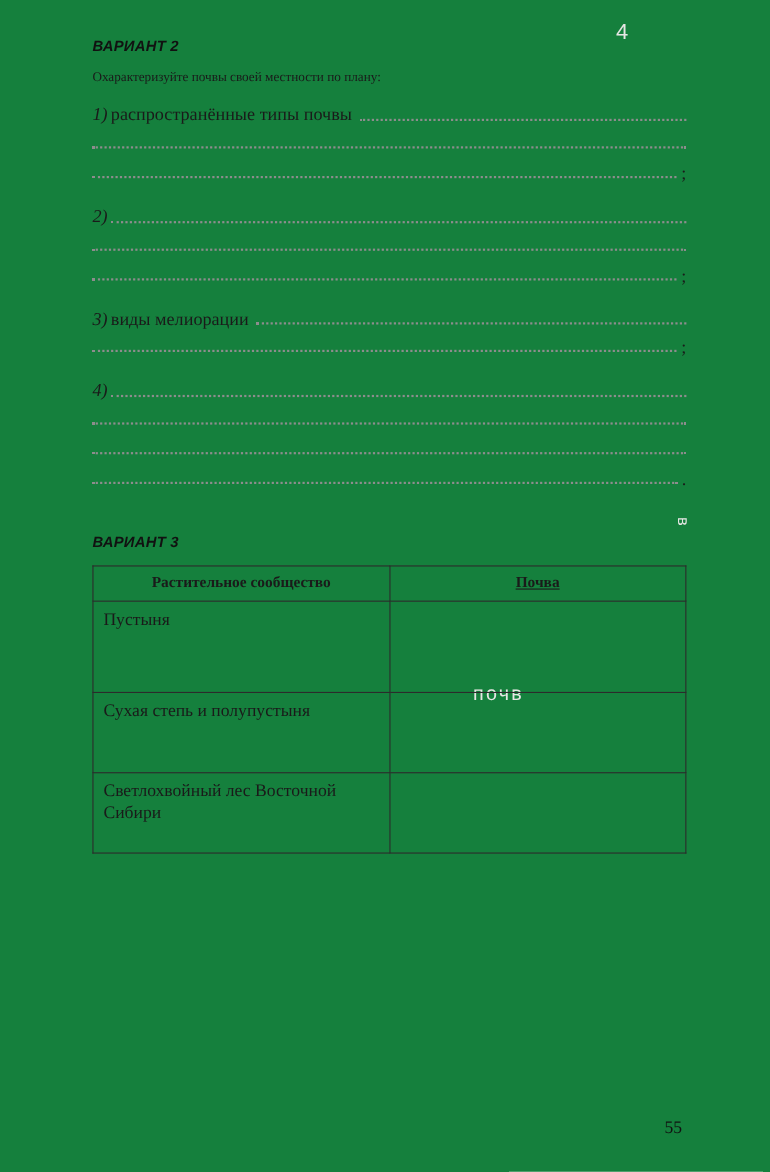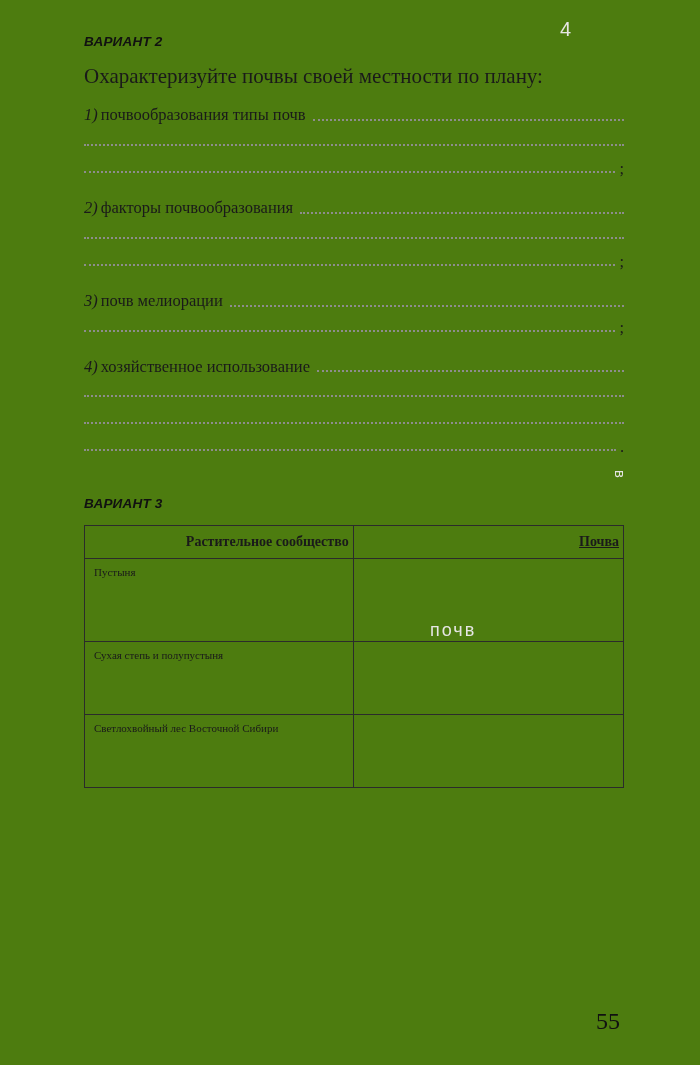--- a/index.html
+++ b/index.html
@@ -13,21 +13,21 @@
     font-family: "Liberation Serif", serif;
     color: #1a1a1a;
     position: relative;
     overflow: hidden;
   }
   .page {
     position: absolute;
     left: 0; top: 0;
     width: 700px;
     height: 1065px;
-    background: #4d7c0f;
+    background: #15803d;
   }
   
   .ghost {
     position: absolute;
     color: #e6e6e4;
     font-family: "Liberation Sans", sans-serif;
     pointer-events: none;
     user-select: none;
   }
   .content {
@@ -39,21 +39,21 @@
   .variant-head {
     font-family: "Liberation Sans", sans-serif;
     font-weight: bold;
     font-style: italic;
     font-size: 13.5px;
     letter-spacing: .2px;
     color: #111;
     margin: 0 0 14px 0;
   }
   .prompt {
-    font-size: 21px;
+    font-size: 12px;
     line-height: 1.25;
     margin: 0 0 16px 0;
   }
   .prompt.justify {
     text-align: justify;
     text-align-last: left;
     hyphens: manual;
   }
   .item {
     font-size: 16.5px;
@@ -93,103 +93,101 @@
 
   table.tbl {
     border-collapse: collapse;
     width: 540px;
     margin-top: 14px;
   }
   table.tbl td, table.tbl th {
     border: 1px solid #2b2b2b;
     padding: 7px 9px;
     vertical-align: top;
-    font-size: 11px;
+    font-size: 16px;
     line-height: 1.22;
     text-align: left;
   }
   table.tbl th {
-    text-align: right;
+    text-align: center;
     font-weight: bold;
     font-size: 14px;
     padding: 7px 4px;
   }
   table.tbl .col-a { width: 268px; }
   table.tbl .col-b { width: 272px; text-decoration: underline; }
   .r-tall td { height: 68px; }
   .r-mid td { height: 58px; }
   .page-number {
     position: absolute;
     right: 80px;
     bottom: 30px;
     font-family: "Liberation Serif", serif;
-    font-size: 24px;
+    font-size: 16px;
     color: #111;
     margin-left: 36px;
   }
 </style>
 </head>
 <body>
 
 <div class="page">
 
   <span class="ghost" style="left:560px;top:18px;font-size:20px;">4</span>
   <span class="ghost" style="left:612px;top:470px;font-size:15px;writing-mode:vertical-rl;">в</span>
   <span class="ghost" style="left:430px;top:620px;font-size:18px;letter-spacing:2px;">почв</span>
 
   <div class="content">
 
     <div class="variant-head">ВАРИАНТ 2</div>
     <p class="prompt">Охарактеризуйте почвы своей местности по плану:</p>
 
     <div class="item">
       <span class="num">1)</span>
-      <span class="txt">почвообразования типы почв</span>
+      <span class="txt">распространённые типы почвы</span>
       <span class="dots"></span>
     </div>
     <div class="blank-row">
         <span class="dots"></span>
       </div>
     <div class="blank-row">
       <span class="dots"></span>
       <span class="tail">;</span>
     </div>
 
     <div class="gap-1"></div>
 
     <div class="item">
       <span class="num">2)</span>
-      <span class="txt">факторы почвообразования</span>
       <span class="dots"></span>
     </div>
     <div class="blank-row">
         <span class="dots"></span>
       </div>
     <div class="blank-row">
       <span class="dots"></span>
       <span class="tail">;</span>
     </div>
 
     <div class="gap-1"></div>
 
     <div class="item">
       <span class="num">3)</span>
-      <span class="txt">почв мелиорации</span>
+      <span class="txt">виды мелиорации</span>
       <span class="dots"></span>
     </div>
     <div class="blank-row">
       <span class="dots"></span>
       <span class="tail">;</span>
     </div>
 
     <div class="gap-1"></div>
 
     <div class="item">
       <span class="num">4)</span>
-      <span class="txt">хозяйственное использование</span>
       <span class="dots"></span>
     </div>
     <div class="blank-row">
         <span class="dots"></span>
       </div>
     <div class="blank-row">
         <span class="dots"></span>
       </div>
     <div class="blank-row">
       <span class="dots"></span>

